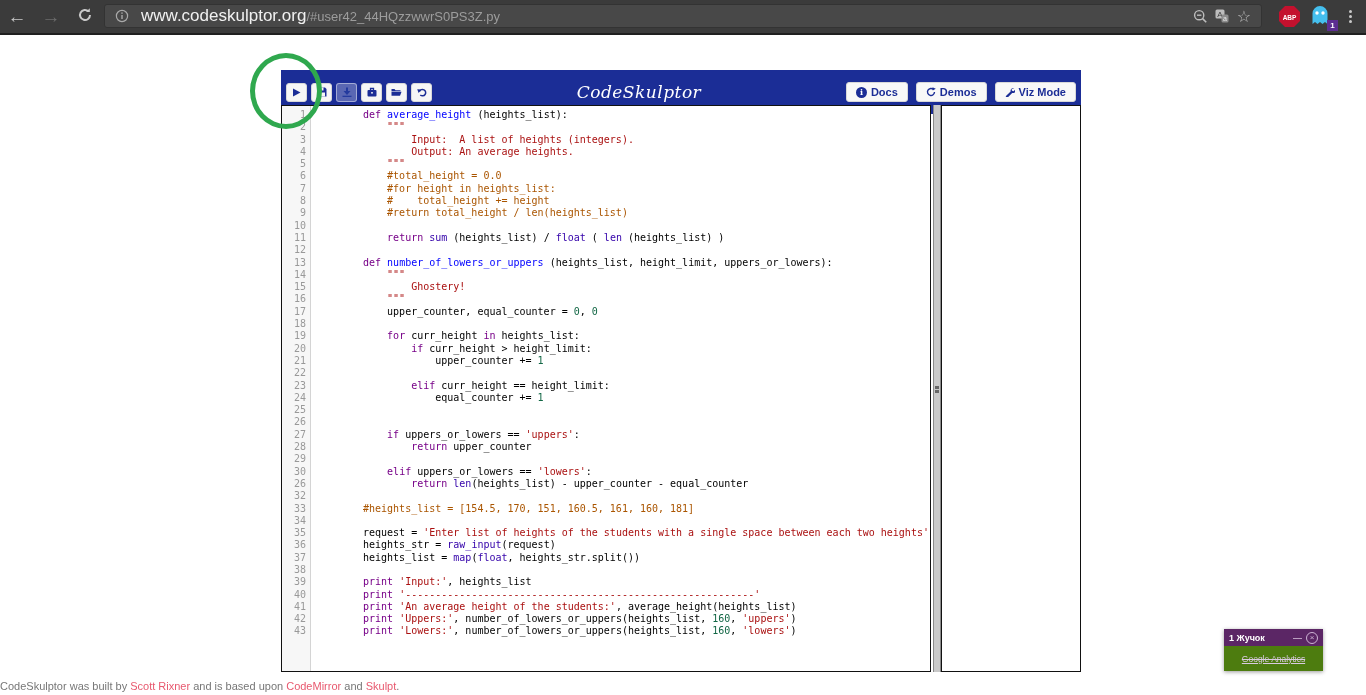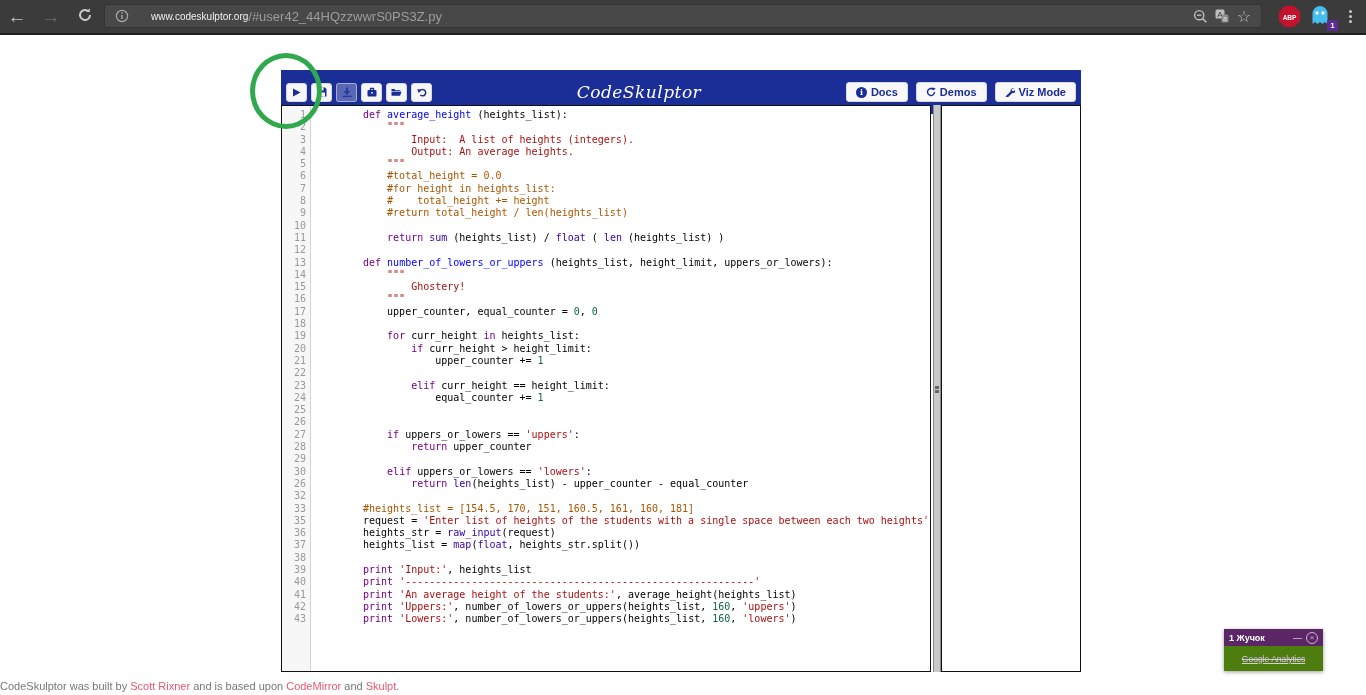--- a/index.html
+++ b/index.html
@@ -4,21 +4,21 @@
 <style>
   html,body{margin:0;padding:0;background:#fff;width:1366px;height:695px;overflow:hidden;
     font-family:"Liberation Sans",sans-serif;position:relative;}
   
   .chrome{position:absolute;left:0;top:0;width:1366px;height:33px;background:#3b3b3b;
     border-bottom:2px solid #1f1f1f;display:flex;align-items:center;}
   .nav-btn{color:#c9c9c9;font-size:19px;width:34px;text-align:center;line-height:31px;flex:none;}
   .nav-btn.disabled{color:#6d6d6d;}
   .urlbar{position:absolute;left:104px;top:4px;width:1158px;height:24px;background:#484848;
     border:1px solid #333;border-radius:3px;display:flex;align-items:center;box-sizing:border-box;padding:0 6px;}
-  .urlbar .host{color:#f0f0f0;font-size:10px;margin-left:18px;}
+  .urlbar .host{color:#f0f0f0;font-size:17px;margin-left:8px;}
   .urlbar .path{color:#9c9c9c;font-size:13px;}
   .urlbar .spacer{flex:1;}
   .u-icon{flex:none;display:inline-flex;align-items:center;justify-content:center;width:22px;height:22px;}
   .star{color:#bdbdbd;font-size:16px;}
   .ext-area{position:absolute;right:8px;top:0;height:33px;display:flex;align-items:center;gap:9px;}
   .abp{width:23px;height:23px;display:flex;align-items:center;justify-content:center;position:relative;}
   .ghost-wrap{position:relative;width:24px;height:24px;}
   .ghost-badge{position:absolute;right:-4px;bottom:-2px;background:#5c2d91;color:#fff;font-size:8px;
     width:11px;height:11px;line-height:11px;text-align:center;font-weight:bold;}
   .menu-dots{display:flex;flex-direction:column;gap:2px;padding:0 6px;}
@@ -231,20 +231,21 @@
       <div class="row"><span class="ln">24</span><span class="txt"><span class="tk-p">            equal_counter += </span><span class="tk-n">1</span></span></div>
       <div class="row"><span class="ln">25</span><span class="txt"></span></div>
       <div class="row"><span class="ln">26</span><span class="txt"></span></div>
       <div class="row"><span class="ln">27</span><span class="txt"><span class="tk-p">    </span><span class="tk-k">if</span><span class="tk-p"> uppers_or_lowers == </span><span class="tk-s">'uppers'</span><span class="tk-p">:</span></span></div>
       <div class="row"><span class="ln">28</span><span class="txt"><span class="tk-p">        </span><span class="tk-k">return</span><span class="tk-p"> upper_counter</span></span></div>
       <div class="row"><span class="ln">29</span><span class="txt"></span></div>
       <div class="row"><span class="ln">30</span><span class="txt"><span class="tk-p">    </span><span class="tk-k">elif</span><span class="tk-p"> uppers_or_lowers == </span><span class="tk-s">'lowers'</span><span class="tk-p">:</span></span></div>
       <div class="row"><span class="ln">26</span><span class="txt"><span class="tk-p">        </span><span class="tk-k">return</span><span class="tk-p"> </span><span class="tk-b">len</span><span class="tk-p">(heights_list) - upper_counter - equal_counter</span></span></div>
       <div class="row"><span class="ln">32</span><span class="txt"></span></div>
       <div class="row"><span class="ln">33</span><span class="txt"><span class="tk-c">#heights_list = [154.5, 170, 151, 160.5, 161, 160, 181]</span></span></div>
+      <div class="row"><span class="ln">34</span><span class="txt"></span></div>
       <div class="row"><span class="ln">35</span><span class="txt"><span class="tk-p">request = </span><span class="tk-s">'Enter list of heights of the students with a single space between each two heights'</span></span></div>
       <div class="row"><span class="ln">36</span><span class="txt"><span class="tk-p">heights_str = </span><span class="tk-b">raw_input</span><span class="tk-p">(request)</span></span></div>
       <div class="row"><span class="ln">37</span><span class="txt"><span class="tk-p">heights_list = </span><span class="tk-b">map</span><span class="tk-p">(</span><span class="tk-b">float</span><span class="tk-p">, heights_str.split())</span></span></div>
       <div class="row"><span class="ln">38</span><span class="txt"></span></div>
       <div class="row"><span class="ln">39</span><span class="txt"><span class="tk-k">print</span><span class="tk-p"> </span><span class="tk-s">'Input:'</span><span class="tk-p">, heights_list</span></span></div>
       <div class="row"><span class="ln">40</span><span class="txt"><span class="tk-k">print</span><span class="tk-p"> </span><span class="tk-s">'----------------------------------------------------------'</span></span></div>
       <div class="row"><span class="ln">41</span><span class="txt"><span class="tk-k">print</span><span class="tk-p"> </span><span class="tk-s">'An average height of the students:'</span><span class="tk-p">, average_height(heights_list)</span></span></div>
       <div class="row"><span class="ln">42</span><span class="txt"><span class="tk-k">print</span><span class="tk-p"> </span><span class="tk-s">'Uppers:'</span><span class="tk-p">, number_of_lowers_or_uppers(heights_list, </span><span class="tk-n">160</span><span class="tk-p">, </span><span class="tk-s">'uppers'</span><span class="tk-p">)</span></span></div>
       <div class="row"><span class="ln">43</span><span class="txt"><span class="tk-k">print</span><span class="tk-p"> </span><span class="tk-s">'Lowers:'</span><span class="tk-p">, number_of_lowers_or_uppers(heights_list, </span><span class="tk-n">160</span><span class="tk-p">, </span><span class="tk-s">'lowers'</span><span class="tk-p">)</span></span></div>
     </div>

